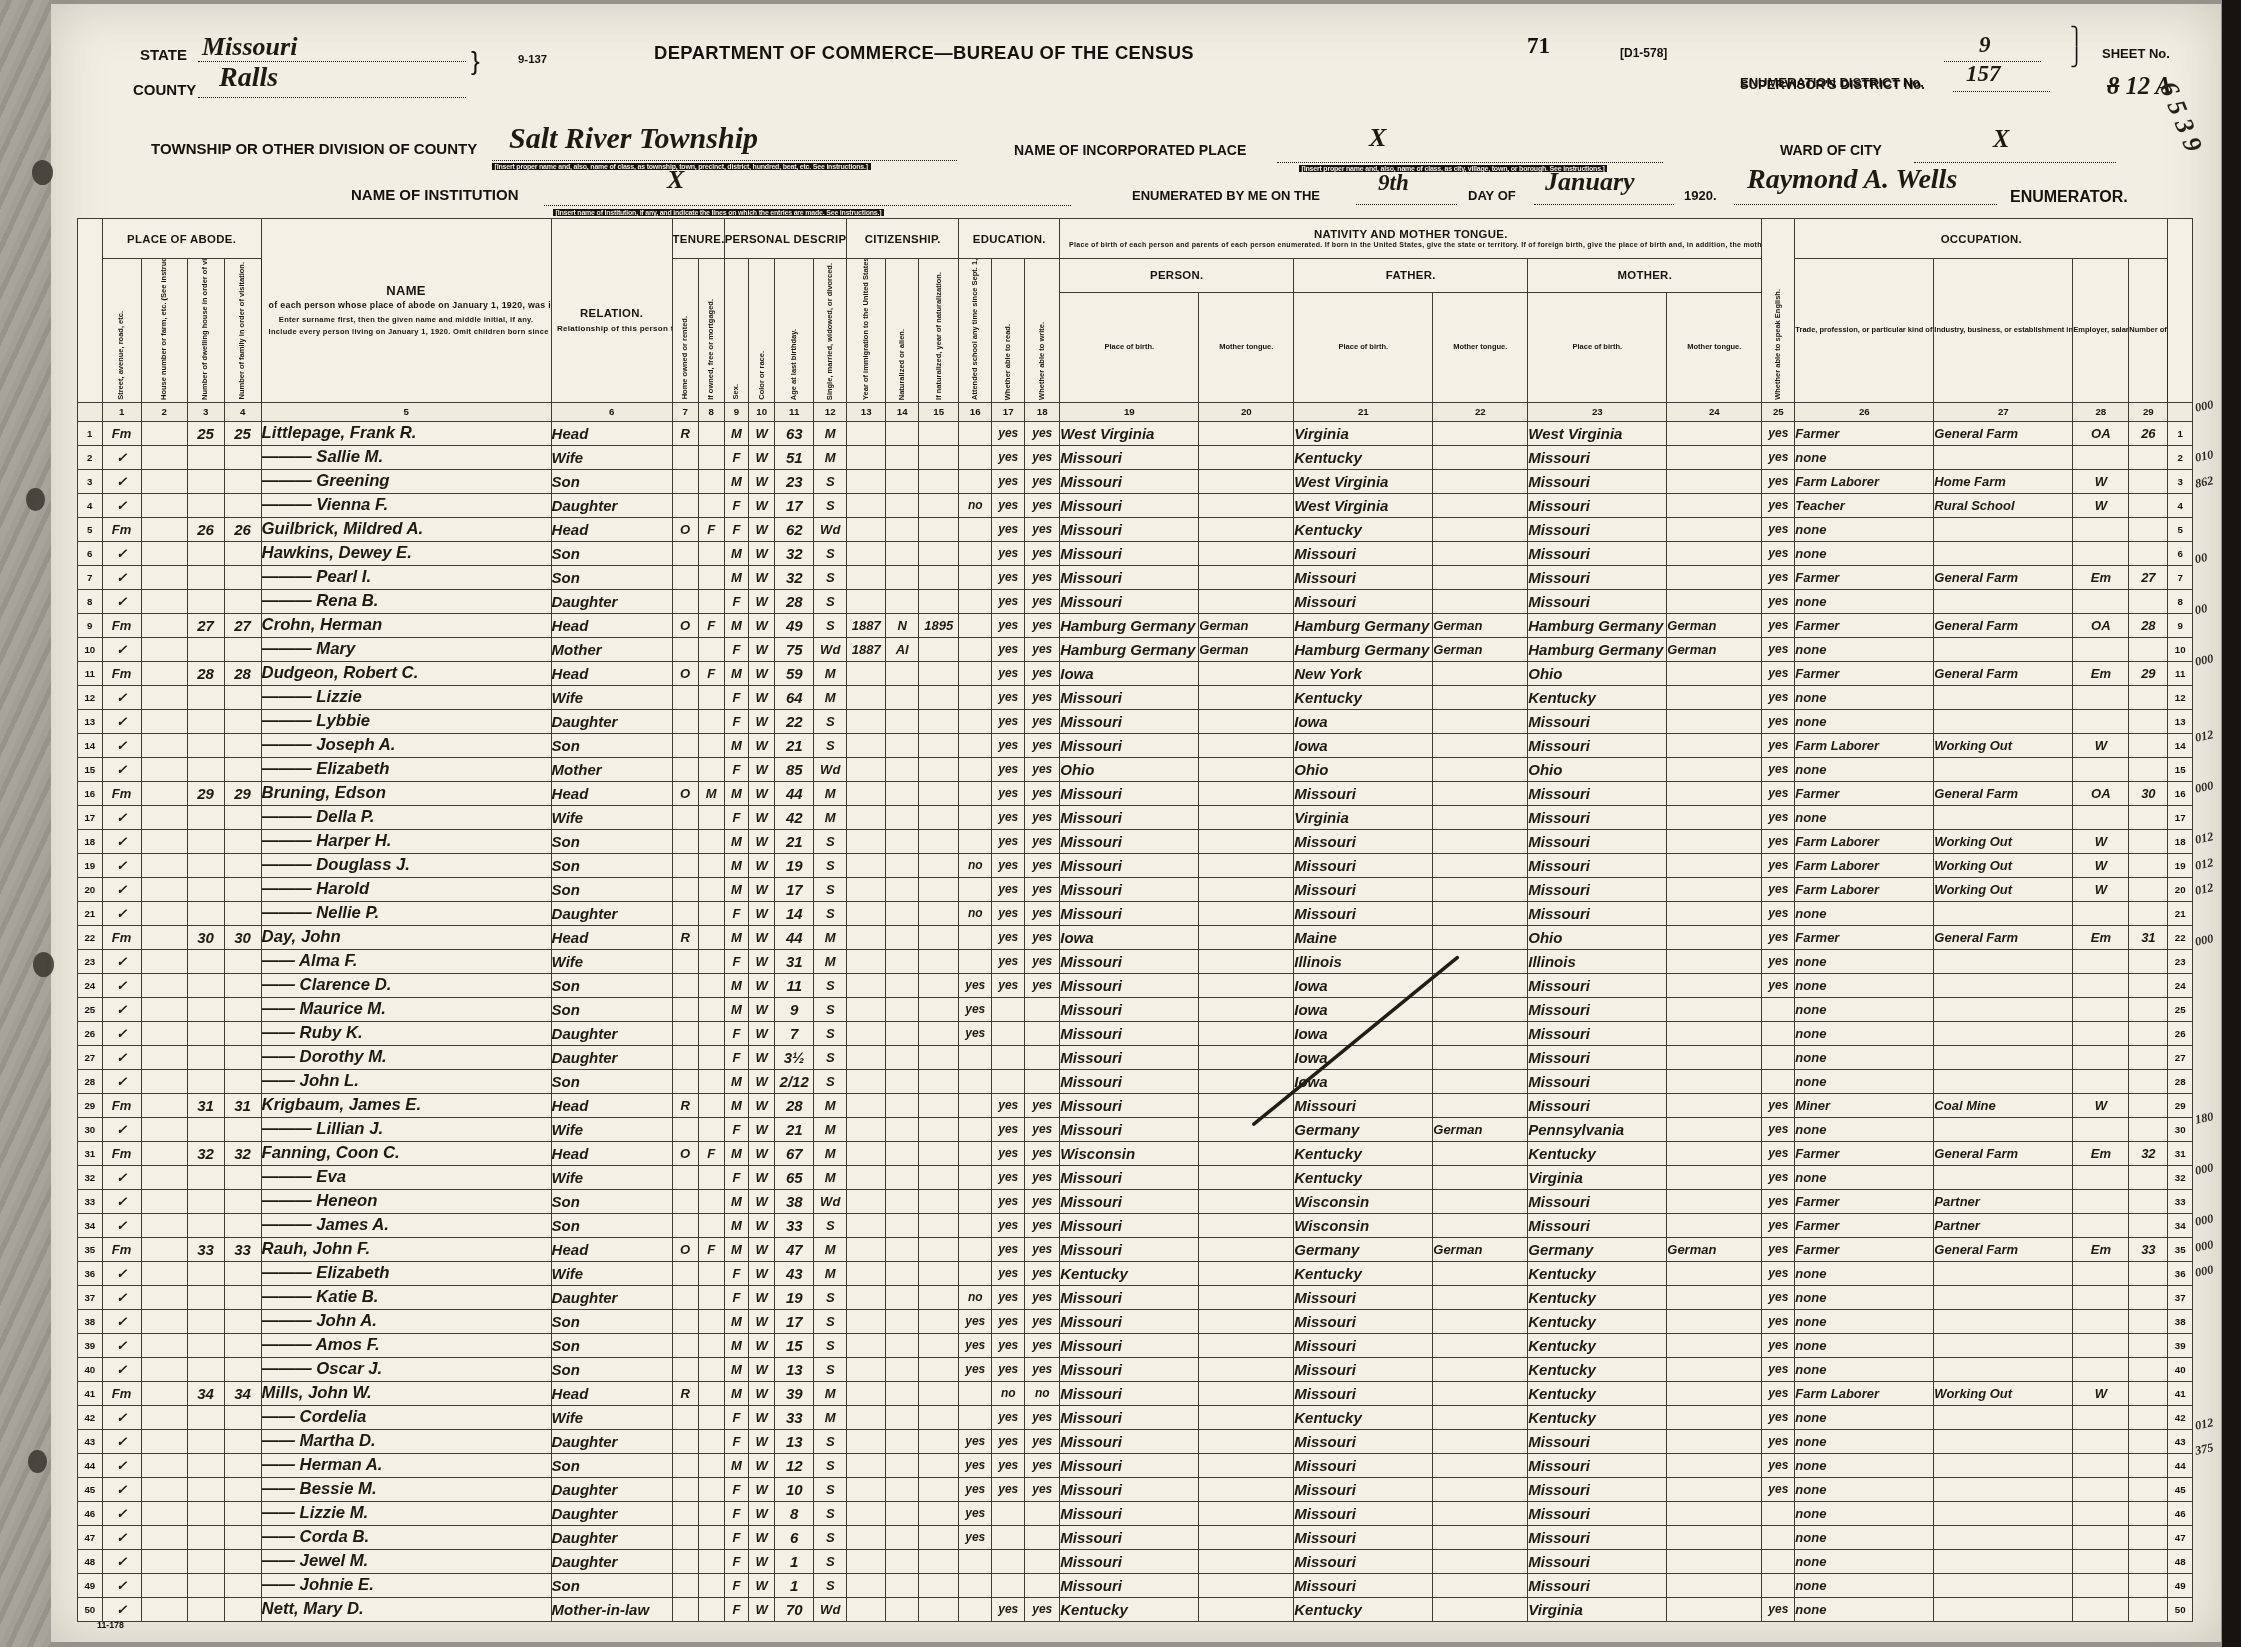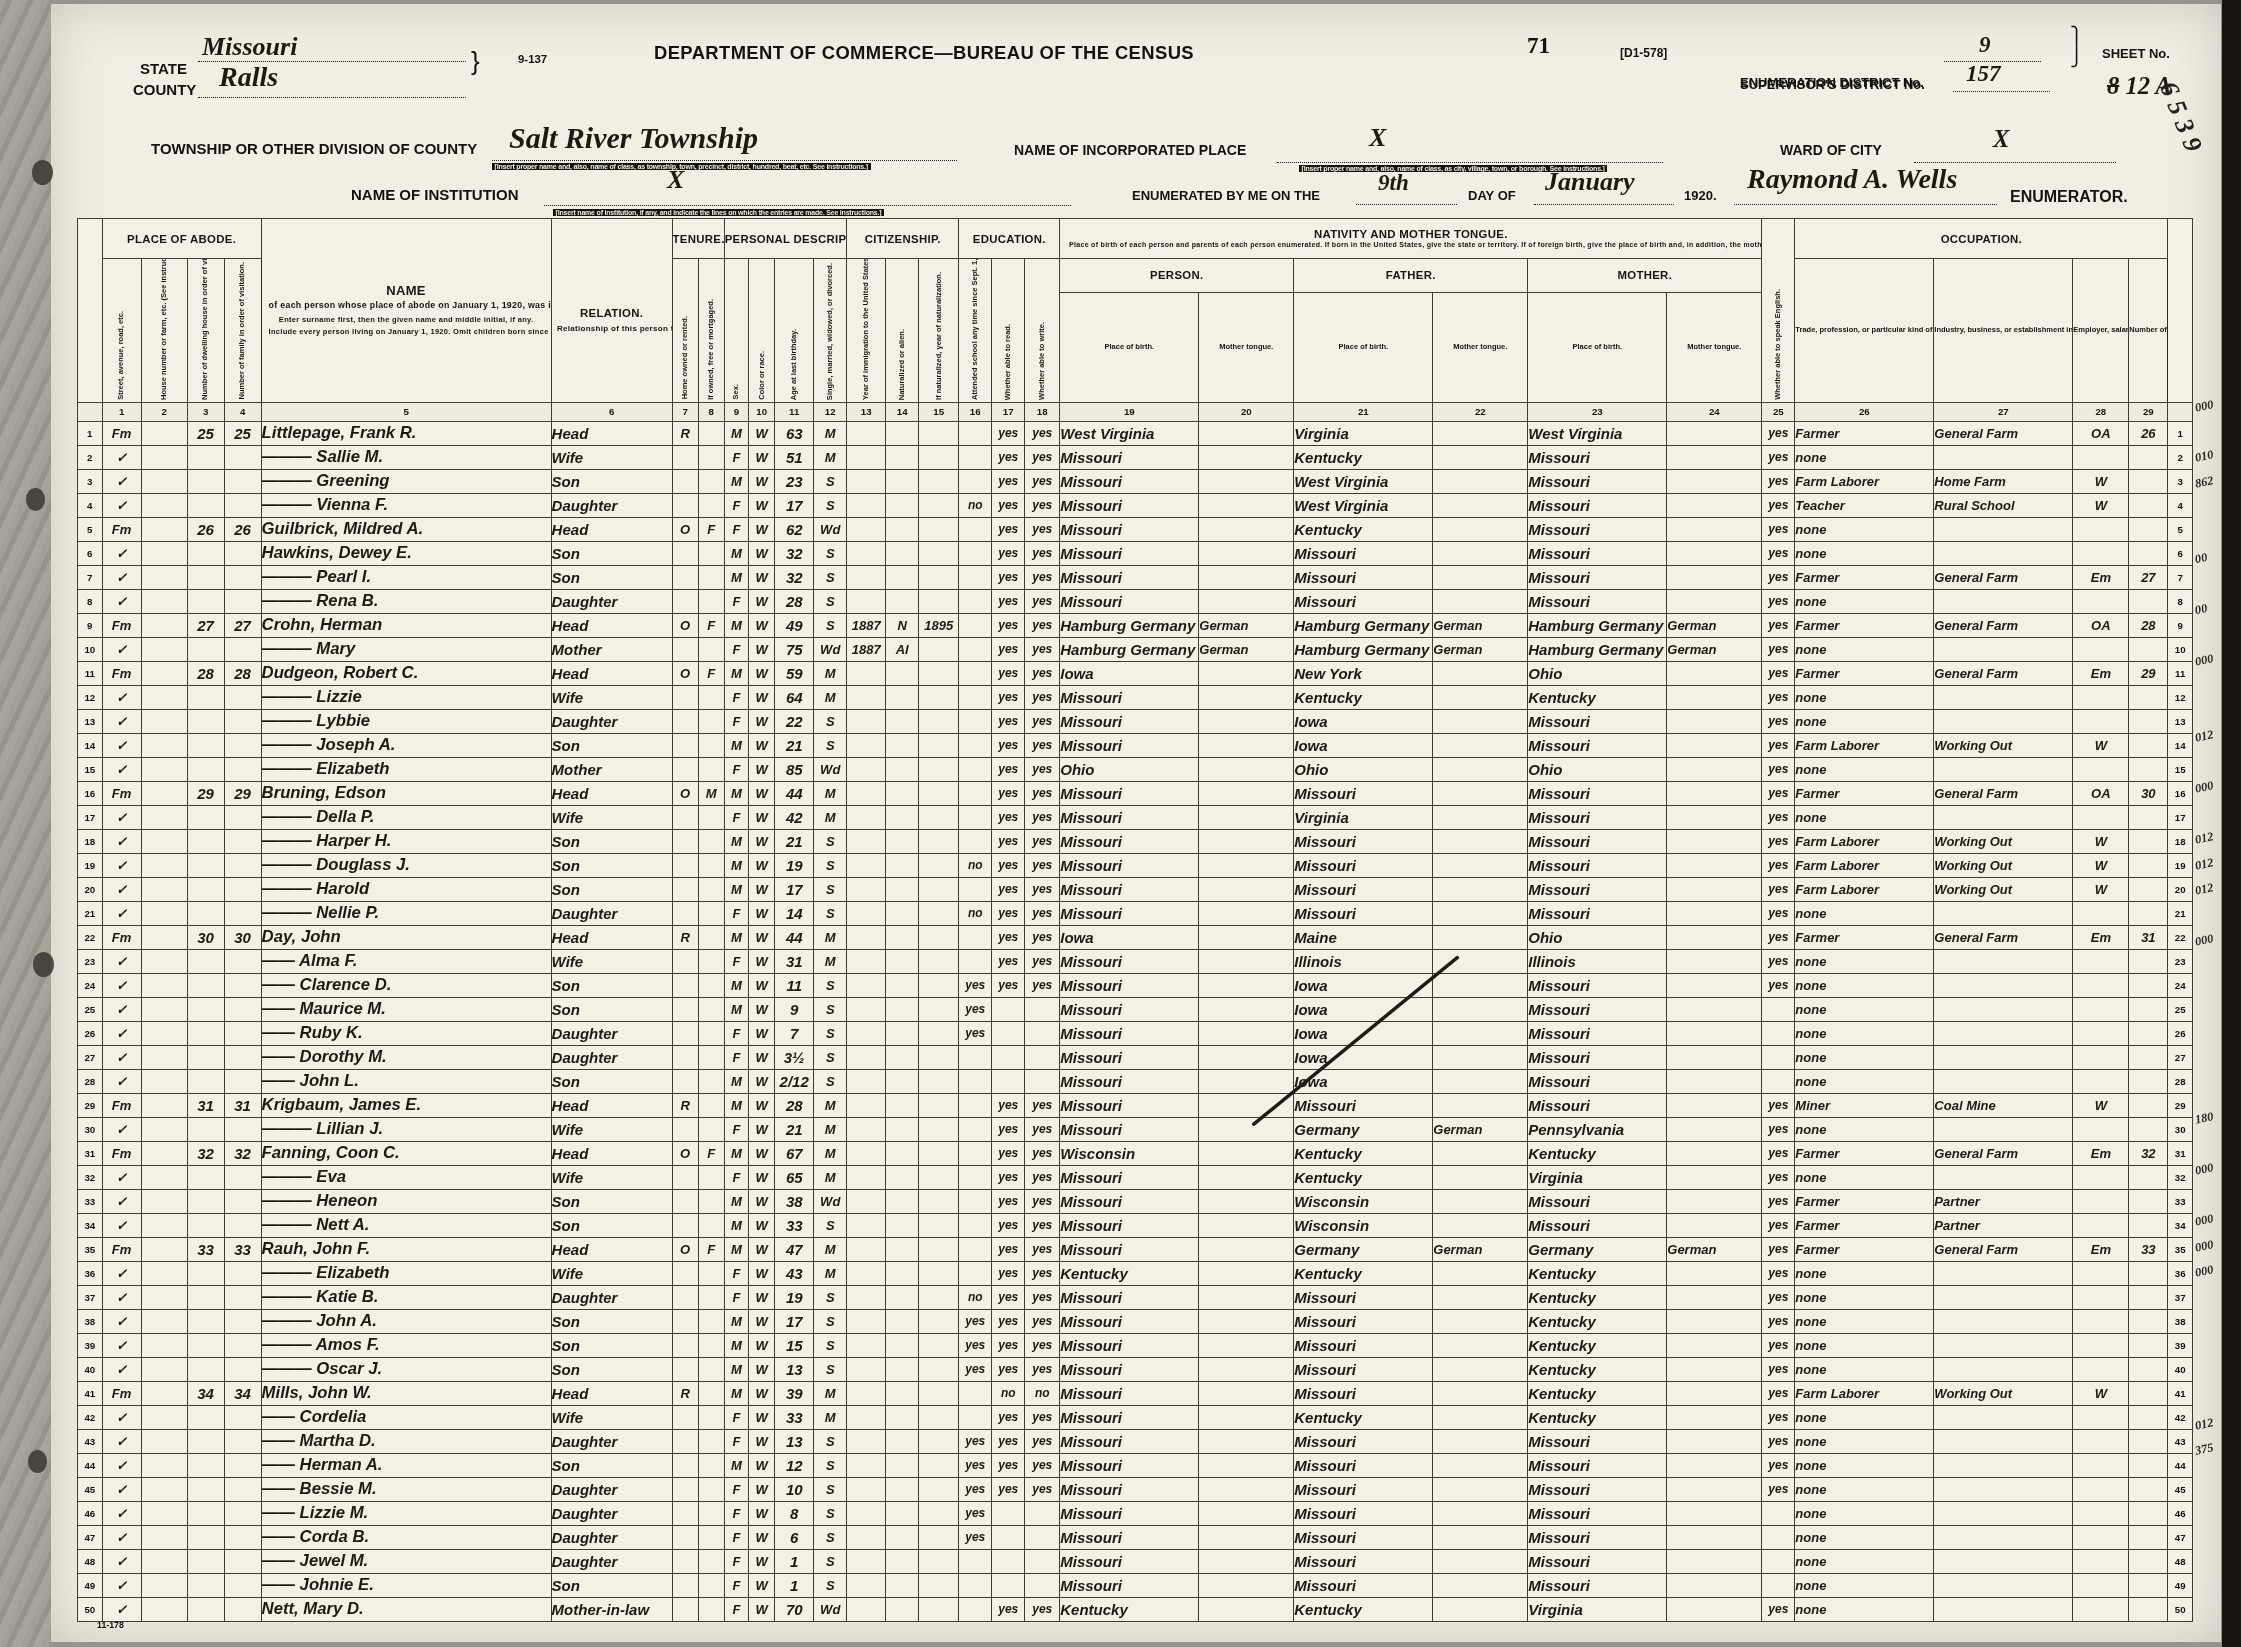--- a/index.html
+++ b/index.html
@@ -45,21 +45,21 @@
   .mmark{position:absolute;font-family:"Liberation Serif",serif;font-style:italic;
         font-weight:700;font-size:12.3px;color:#2a2720;transform:rotate(-12deg);}
 </style>
 </head>
 <body>
 
 <div class="page">
   <div class="edge-left"></div>
   <div class="paper"></div>
 
-  <div class="abs pr" style="left:140px;top:60px;font-size:15px;"><span>STATE</span></div>
+  <div class="abs pr" style="left:140px;top:46px;font-size:15px;"><span>STATE</span></div>
   <div class="abs hw" style="left:202px;top:32px;font-size:26px;"><span>Missouri</span></div>
   <div class="abs" style="left:198px;top:61px;width:268px;border-bottom:1.8px dotted #1b1913;"></div>
   <div class="abs pr" style="left:133px;top:81px;font-size:15px;"><span>COUNTY</span></div>
   <div class="abs hw" style="left:219px;top:61px;font-size:28px;"><span>Ralls</span></div>
   <div class="abs" style="left:198px;top:97px;width:268px;border-bottom:1.8px dotted #1b1913;"></div>
   <div class="abs pr" style="left:471px;top:46px;font-size:26px;font-weight:normal;">}</div>
 
   <div class="abs pr" style="left:518px;top:53px;font-size:11.4px;"><span>9-137</span></div>
   <div class="abs pr" style="left:654px;top:42px;font-size:18.4px;letter-spacing:0.4px;"><span>DEPARTMENT OF COMMERCE—BUREAU OF THE CENSUS</span></div>
   <div class="abs pr" style="left:1527px;top:33px;font-size:23px;font-family:'Liberation Serif',serif;"><span>71</span></div>
@@ -1359,21 +1359,21 @@
             <td class="hw fs15 c-ctr"></td>
             <td class="hw fs15 c-ctr"></td>
             <td class="linenum gb">33</td>
           </tr>
           <tr style="height: 24px;">
             <td class="linenum">34</td>
             <td class="hw fs15 c-ctr gb">✓</td>
             <td class="hw fs15 c-ctr"></td>
             <td class="hw fs17 c-ctr"></td>
             <td class="hw fs17 c-ctr"></td>
-            <td class="hw fs19 c-l gb">——— Nett A.</td>
+            <td class="hw fs19 c-l gb">——— James A.</td>
             <td class="hw fs17 c-l gb">Son</td>
             <td class="hw fs15 c-ctr gb"></td>
             <td class="hw fs15 c-ctr"></td>
             <td class="hw fs15 c-ctr gb">M</td>
             <td class="hw fs15 c-ctr">W</td>
             <td class="hw fs17 c-ctr">33</td>
             <td class="hw fs15 c-ctr">S</td>
             <td class="hw fs15 c-ctr gb"></td>
             <td class="hw fs15 c-ctr"></td>
             <td class="hw fs15 c-ctr"></td>

